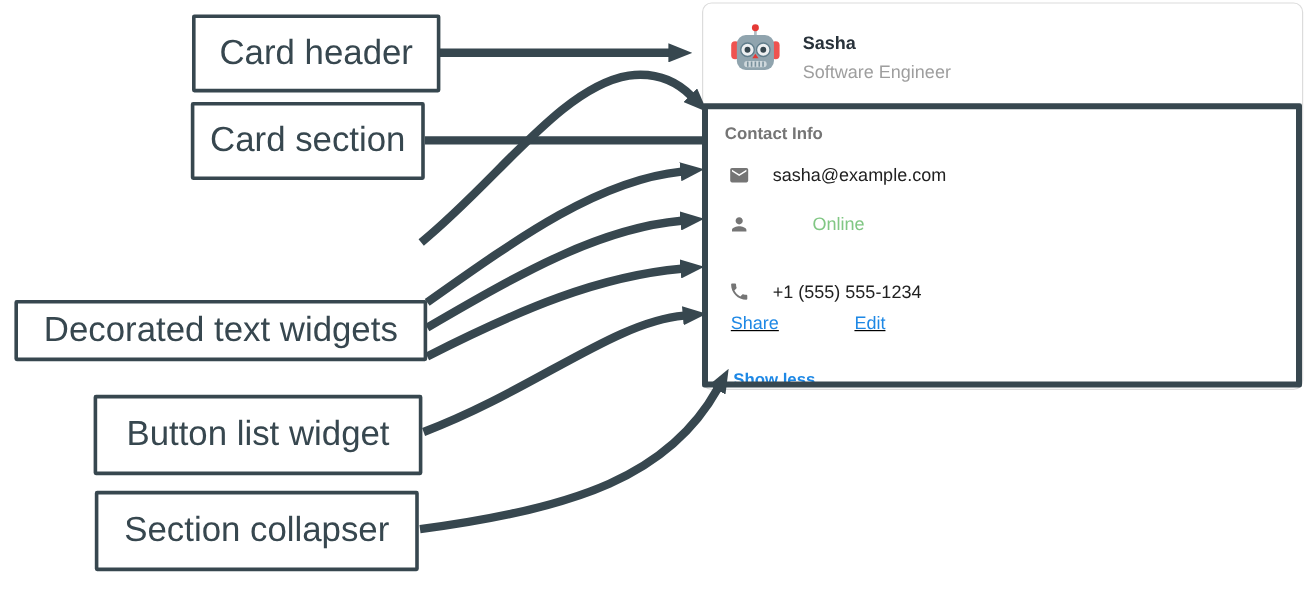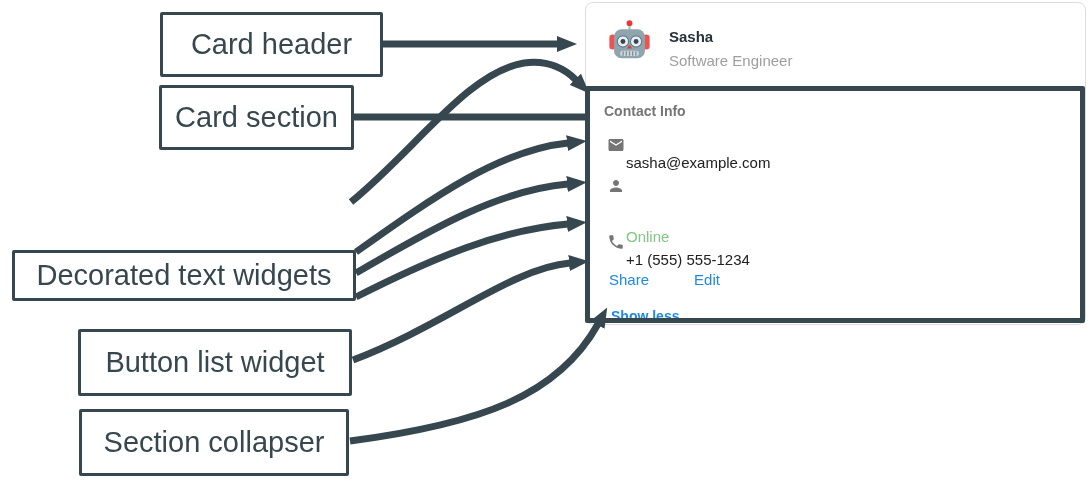--- a/index.html
+++ b/index.html
@@ -84,38 +84,39 @@
     left: 18px; top: 100px;
     font-size: 14px;
     font-weight: 700;
     color: #757575;
   }
   .info-row {
     position: absolute;
     left: 21px;
     height: 20px;
     display: flex;
-    flex-direction: column;
+    align-items: center;
   }
   .info-row .row-icon { width: 18px; height: 18px; flex: 0 0 18px; }
   .info-row .row-text {
     margin-left: 19px;
     font-size: 15px;
     color: #212121;
   }
   .row-email  { top: 133px; }
   .row-status { top: 174px; gap: 33px; }
   .row-phone  { top: 230px; }
   .row-status .row-text { color: #81C784; }
 
   .btn-row {
     position: absolute;
-    left: 23px; top: 268px;
+    left: 23px; top: 258px;
     display: flex;
-    gap: 45px;
+    gap: 63px;
+    text-decoration: underline;
   }
   .link-btn {
     font-size: 15px;
     font-weight: 500;
     color: #1E88E5;
     cursor: pointer;
   }
   .collapser {
     position: absolute;
     left: 25px; top: 281px;
@@ -203,21 +204,21 @@
 
     <path d="M 356 252 C 435 196, 500 150, 568 143" marker-end="url(#ah)"></path>
     <path d="M 356 273 C 435 227, 500 190, 568 184" marker-end="url(#ah)"></path>
     <path d="M 356 297 C 435 257, 500 230, 568 224" marker-end="url(#ah)"></path>
 
     <path d="M 353 360 C 445 325, 512 268, 570 263" marker-end="url(#ah)"></path>
 
     <path d="M 350 441 C 480 424, 558 396, 598 324" marker-end="url(#ah)"></path>
   </svg>
 
-  <div class="label-box" style="left:160px; top:12px;  width:223px; height:65px;">
+  <div class="label-box" style="left:160px; top:12px;  width:207px; height:65px;">
     <span>Card header</span>
   </div>
   <div class="label-box" style="left:159px; top:85px;  width:195px; height:65px;">
     <span>Card section</span>
   </div>
   <div class="label-box" style="left:12px;  top:250px; width:344px; height:51px;">
     <span>Decorated text widgets</span>
   </div>
   <div class="label-box" style="left:78px;  top:329px; width:274px; height:67px;">
     <span>Button list widget</span>

